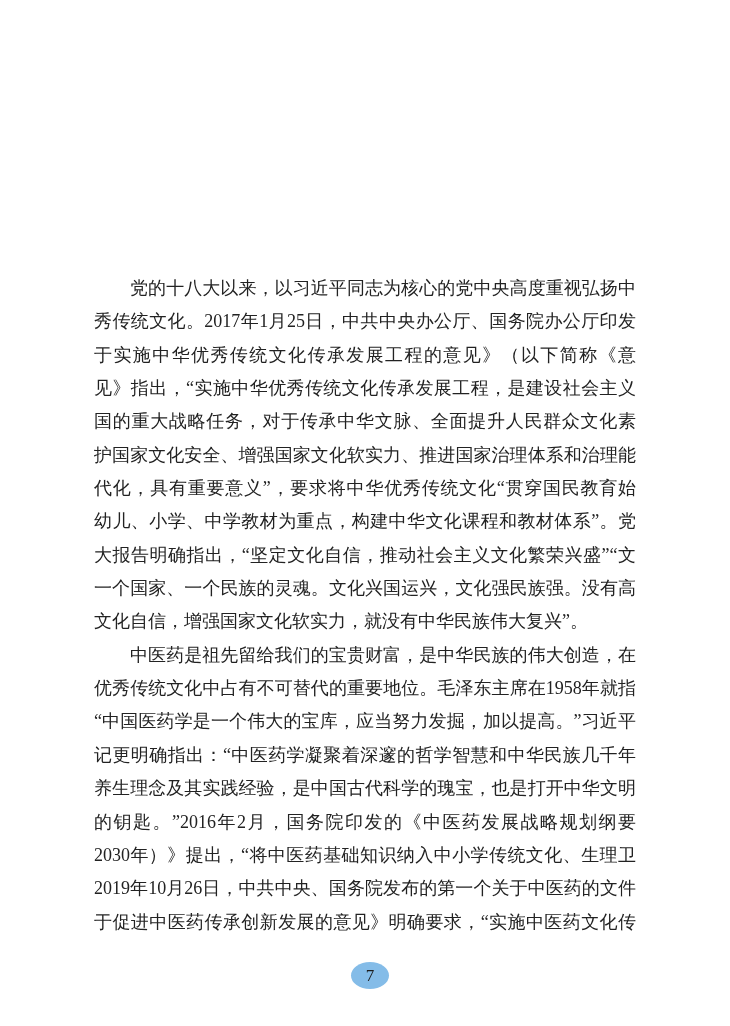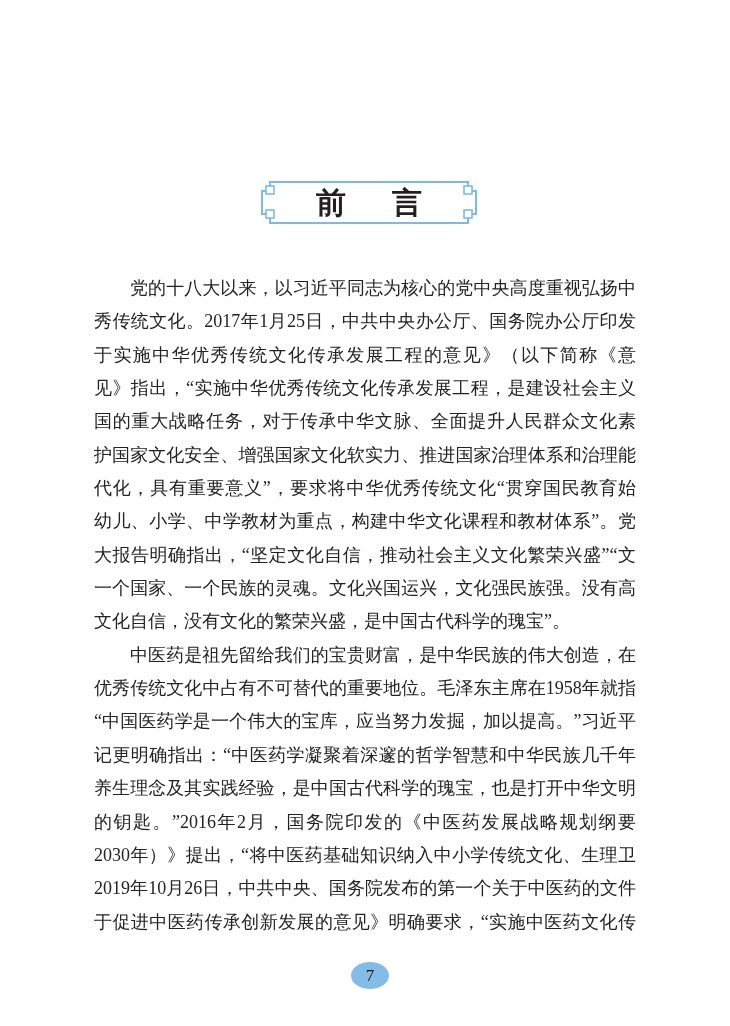--- a/index.html
+++ b/index.html
@@ -35,45 +35,35 @@
     border-radius:50%;background:#84bce8;
     display:flex;align-items:center;justify-content:center;
     font-size:17px;color:#1c1c1c;font-family:"Liberation Serif","DejaVu Serif",serif;
   }
 </style>
 </head>
 <body>
 
 <div class="page">
 
-  <div class="title-box">
-    <svg viewBox="0 0 218 45" preserveAspectRatio="none" aria-hidden="true">
-      <path class="frame-line" d="M10 2 H208 V11 H216 V34 H208 V43 H10 V34 H2 V11 H10 Z"></path>
-      <rect class="frame-square" x="6" y="6" width="8" height="8"></rect>
-      <rect class="frame-square" x="204" y="6" width="8" height="8"></rect>
-      <rect class="frame-square" x="6" y="30" width="8" height="8"></rect>
-      <rect class="frame-square" x="204" y="30" width="8" height="8"></rect>
-    </svg>
-    <div class="title-text">前　言</div>
-  </div>
 
   <div class="content">
 
     <div>
       <div class="line indent">党的十八大以来，以习近平同志为核心的党中央高度重视弘扬中华优</div>
       <div class="line">秀传统文化。2017年1月25日，中共中央办公厅、国务院办公厅印发了《关</div>
       <div class="line">于实施中华优秀传统文化传承发展工程的意见》（以下简称《意见》）。《意</div>
       <div class="line">见》指出，“实施中华优秀传统文化传承发展工程，是建设社会主义文化强</div>
       <div class="line">国的重大战略任务，对于传承中华文脉、全面提升人民群众文化素养、维</div>
       <div class="line">护国家文化安全、增强国家文化软实力、推进国家治理体系和治理能力现</div>
       <div class="line">代化，具有重要意义”，要求将中华优秀传统文化“贯穿国民教育始终”“以</div>
       <div class="line">幼儿、小学、中学教材为重点，构建中华文化课程和教材体系”。党的十九</div>
       <div class="line">大报告明确指出，“坚定文化自信，推动社会主义文化繁荣兴盛”“文化是</div>
       <div class="line">一个国家、一个民族的灵魂。文化兴国运兴，文化强民族强。没有高度的</div>
-      <div class="line para-end">文化自信，没有文化的繁荣兴盛，是中国古代科学的瑰宝”。</div>
+      <div class="line para-end">文化自信，增强国家文化软实力，就没有中华民族伟大复兴”。</div>
     </div>
 
     <div>
       <div class="line indent">中医药是祖先留给我们的宝贵财富，是中华民族的伟大创造，在中华</div>
       <div class="line">优秀传统文化中占有不可替代的重要地位。毛泽东主席在1958年就指出：</div>
       <div class="line">“中国医药学是一个伟大的宝库，应当努力发掘，加以提高。”习近平总书</div>
       <div class="line">记更明确指出：“中医药学凝聚着深邃的哲学智慧和中华民族几千年的健康</div>
       <div class="line">养生理念及其实践经验，是中国古代科学的瑰宝，也是打开中华文明宝库</div>
       <div class="line">的钥匙。”2016年2月，国务院印发的《中医药发展战略规划纲要（2016—</div>
       <div class="line">2030年）》提出，“将中医药基础知识纳入中小学传统文化、生理卫生课程”。</div>

